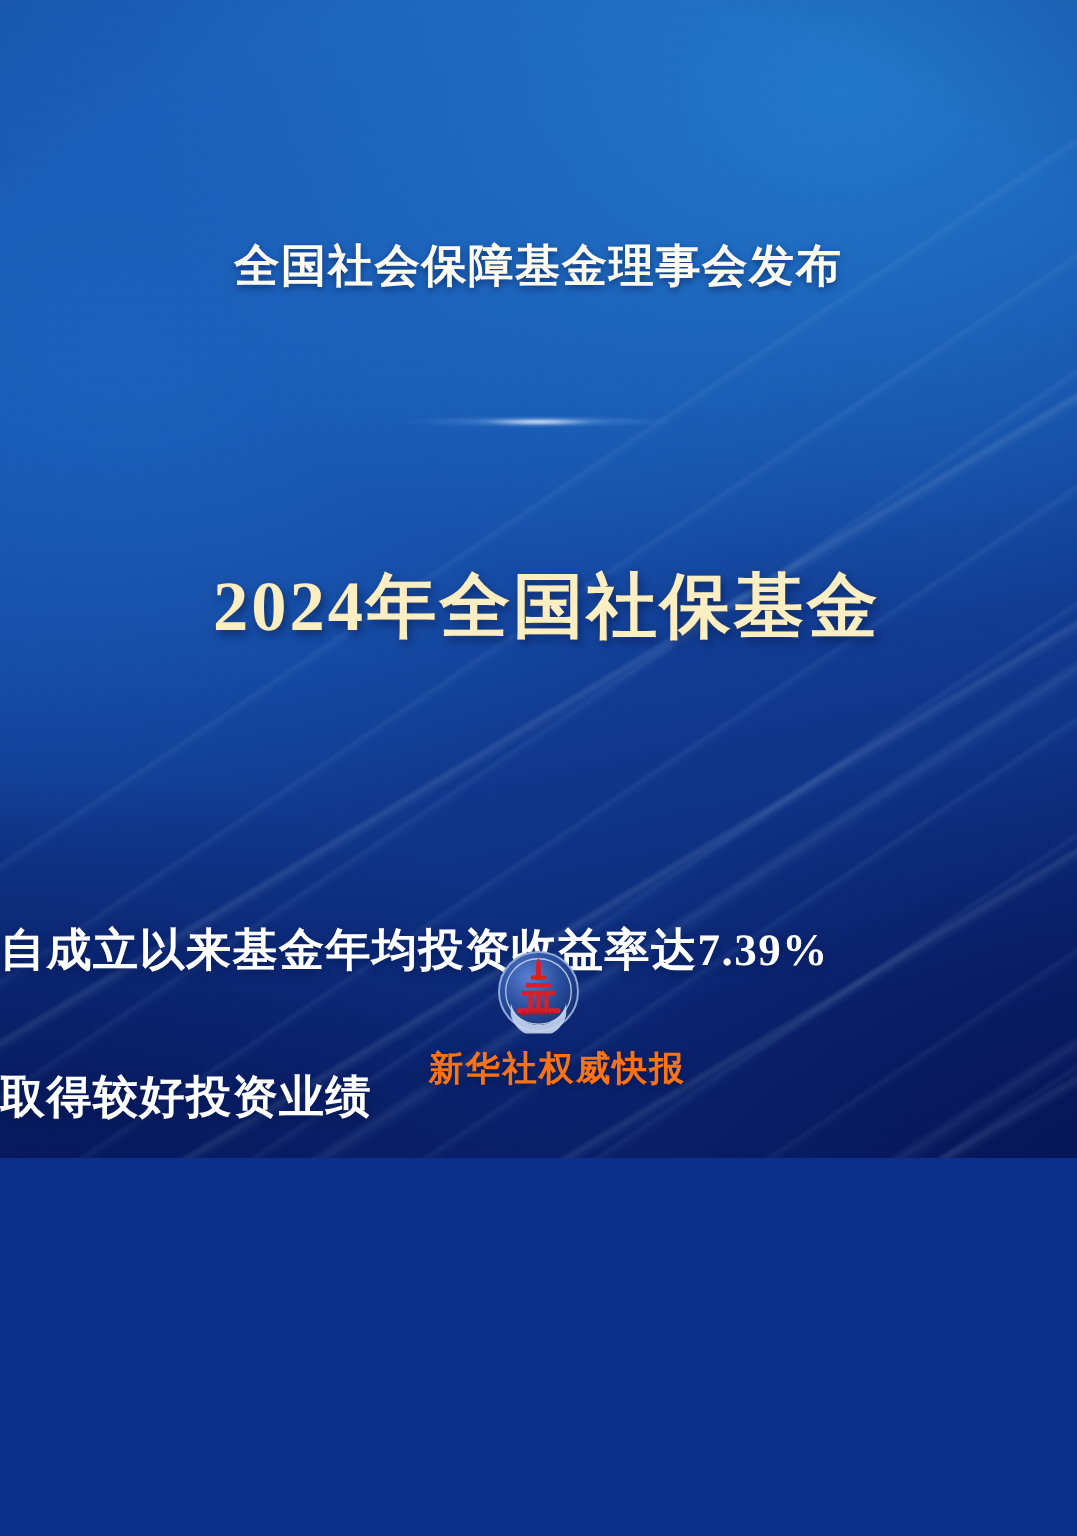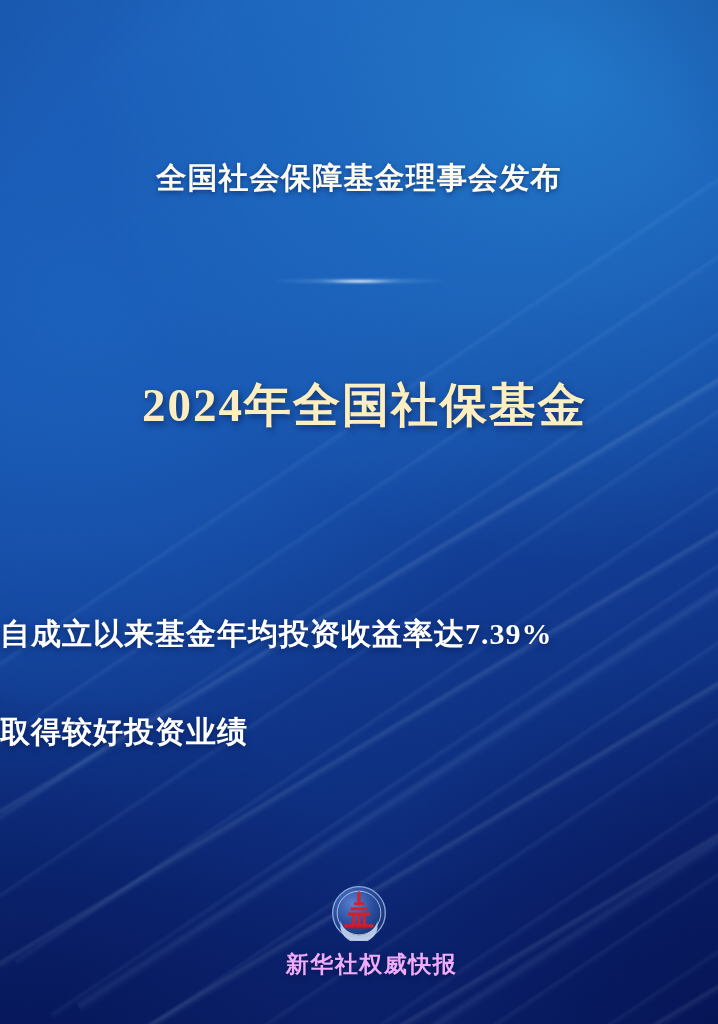--- a/index.html
+++ b/index.html
@@ -6,21 +6,21 @@
   html,body { width:718px; height:1024px; overflow:hidden; background:#0b2f8a; }
 
   body {
     font-family:"Liberation Serif", "DejaVu Serif", serif;
     position:relative;
   }
 
   
   #poster {
     position:absolute; inset:0;
-    width:718px; height:1024px;
+    width:718px; height:772px;
     overflow:hidden;
   }
 
   .bg-base {
     position:absolute; inset:0;
     background:
       radial-gradient(120% 85% at 78% 8%,  #2277c8 0%, rgba(34,119,200,0) 55%),
       radial-gradient(110% 70% at 12% 30%, #1b61bb 0%, rgba(27,97,187,0) 60%),
       linear-gradient(168deg,
         #1d62bd 0%,
@@ -184,21 +184,21 @@
     left:0; right:0; bottom:44px;
     text-align:center;
   }
   .logo {
     position:relative;
     width:56px; height:56px;
     margin:0 auto 8px;
     display:block;
   }
   .footer-text {
-    color:#f0abfc;
+    color:#f97316;
     font-size:23px;
     font-weight:bold;
     letter-spacing:1.5px;
     font-family:"Liberation Sans","DejaVu Sans",sans-serif;
     text-shadow:0 2px 5px rgba(4,18,66,.65);
     padding-left:25px;
   }
 </style>
 </head>
 <body>

